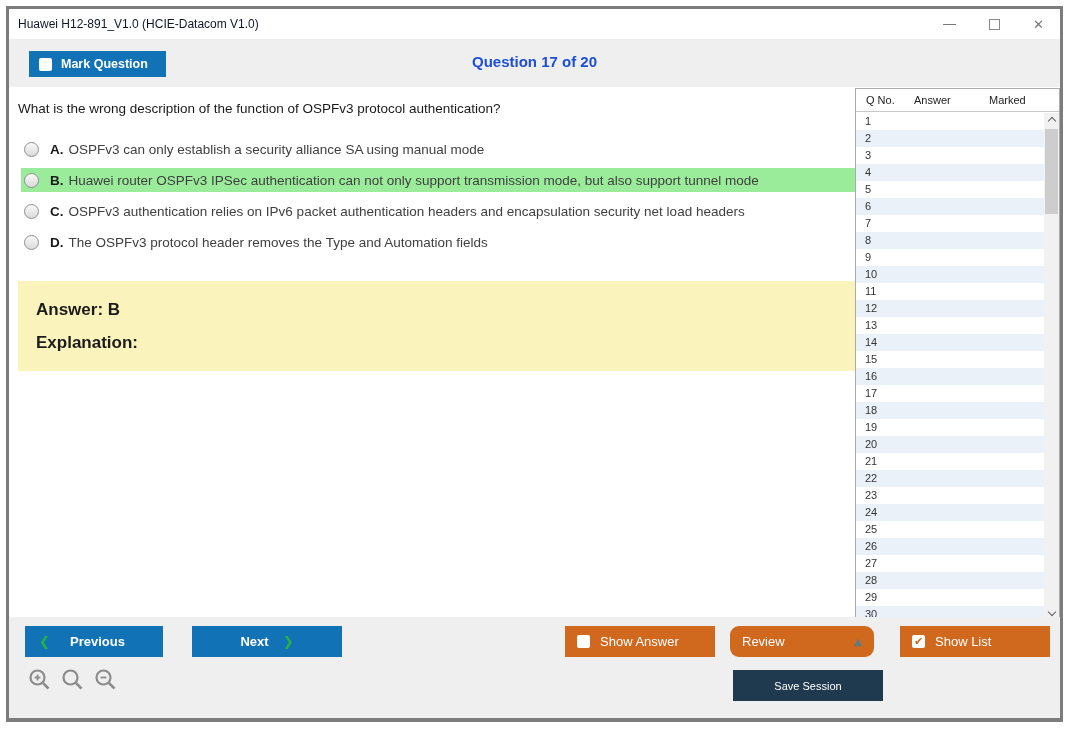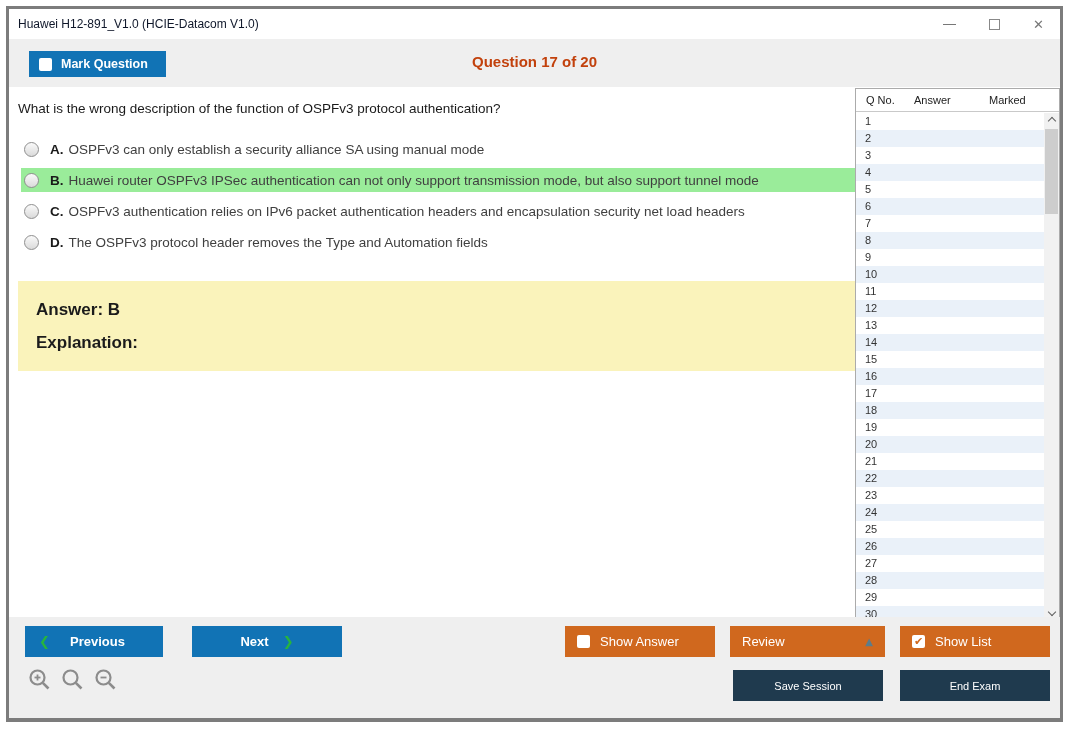--- a/index.html
+++ b/index.html
@@ -18,21 +18,21 @@
 
   
   .headerbar { position:absolute; top:30px; left:0; right:0; height:48px; background:#efefef; }
   .mark-btn { position:absolute; left:20px; top:12px; width:137px; height:26px; background:#1173b5;
               border:none; display:flex; align-items:center; gap:9px; padding-left:10px;
               color:#fff; font-weight:bold; font-size:12.5px; font-family:inherit; }
   .cbox { width:13px; height:13px; background:#fff; border-radius:2px; flex:0 0 auto;
           display:flex; align-items:center; justify-content:center; }
   .cbox .tick { color:#d0681e; font-size:11px; font-weight:bold; font-family:"DejaVu Sans",sans-serif; line-height:1; }
   .q-counter { position:absolute; left:0; right:0; top:14px; text-align:center;
-               font-weight:bold; font-size:15px; color:#c2410c; }
+               font-weight:bold; font-size:15px; color:#1d4ed8; }
 
   
   .question-text { position:absolute; left:9px; top:92px; font-size:13.5px; color:#1a1a1a; }
   .options { position:absolute; left:12px; top:128px; width:838px; }
   .option-row { display:flex; align-items:center; height:24px; margin-bottom:7px; padding-left:3px; }
   .option-row.highlighted { background:#9aec9a; }
   .radio { width:15px; height:15px; border-radius:50%; border:1px solid #8f8f8f;
            background:linear-gradient(#fafafa,#dadada); flex:0 0 auto; }
   .opt-letter { margin-left:11px; font-weight:bold; font-size:13.5px; color:#1a1a1a; white-space:nowrap; }
   .opt-text { margin-left:5px; font-size:13.5px; color:#404040; white-space:nowrap; }
@@ -65,21 +65,21 @@
          display:flex; align-items:center; font-size:13px; }
   .btn-blue { background:#1173b5; font-weight:bold; }
   .btn-orange { background:#d0681e; }
   .btn-navy { background:#1f3a4e; font-size:11px; }
   .btn-prev { left:16px; top:9px; width:138px; }
   .btn-next { left:183px; top:9px; width:150px; justify-content:center; gap:14px; }
   .btn-prev .chev { margin-left:14px; }
   .btn-prev .lbl { flex:1; text-align:center; margin-right:18px; }
   .chev { color:#27b43e; font-weight:bold; font-size:13px; font-family:"DejaVu Sans",sans-serif; }
   .btn-show-answer { left:556px; top:9px; width:150px; gap:10px; padding-left:12px; }
-  .btn-review { left:721px; top:9px; width:155px; padding-left:12px; }
+  .btn-review { left:721px; top:9px; width:144px; padding-left:12px;border-radius:9px; }
   .caret-up { position:absolute; right:12px; top:10px; color:#5c7c8a; font-size:10px; font-family:"DejaVu Sans",sans-serif; }
   .btn-show-list { left:891px; top:9px; width:150px; gap:10px; padding-left:12px; }
   .btn-save { left:724px; top:53px; width:150px; justify-content:center; }
   .btn-end { left:891px; top:53px; width:150px; justify-content:center; }
 
   .zoom-icons { position:absolute; left:19px; top:51px; display:flex; gap:9px; }
   .zoom-icons svg { display:block; }
 </style>
 </head>
 <body>
@@ -205,23 +205,20 @@
     <button class="btn btn-orange btn-show-list">
       <span class="cbox">
           <span class="tick">✔</span>
         </span>
       <span>Show List</span>
     </button>
 
     <button class="btn btn-navy btn-save">
       <span>Save Session</span>
     </button>
-    <button class="btn btn-navy btn-end">
-      <span>End Exam</span>
-    </button>
 
     <div class="zoom-icons">
       <svg width="24" height="24" viewBox="0 0 24 24">
         <circle cx="9.5" cy="9.5" r="7" fill="none" stroke="#8c8c8c" stroke-width="2.2"></circle>
         <line x1="14.8" y1="14.8" x2="20.5" y2="20.5" stroke="#8c8c8c" stroke-width="2.6"></line>
         <line x1="6.5" y1="9.5" x2="12.5" y2="9.5" stroke="#8c8c8c" stroke-width="1.8"></line>
         <line x1="9.5" y1="6.5" x2="9.5" y2="12.5" stroke="#8c8c8c" stroke-width="1.8"></line>
       </svg>
       <svg width="24" height="24" viewBox="0 0 24 24">
         <circle cx="9.5" cy="9.5" r="7" fill="none" stroke="#8c8c8c" stroke-width="2.2"></circle>

